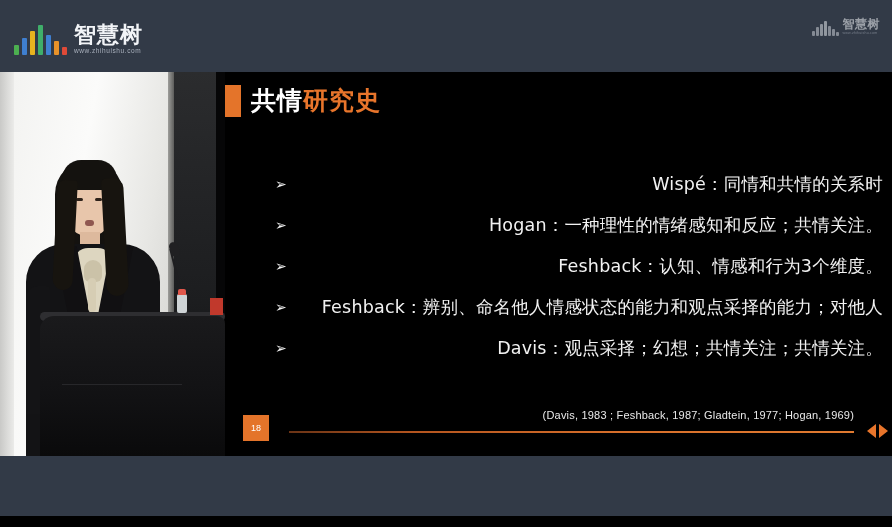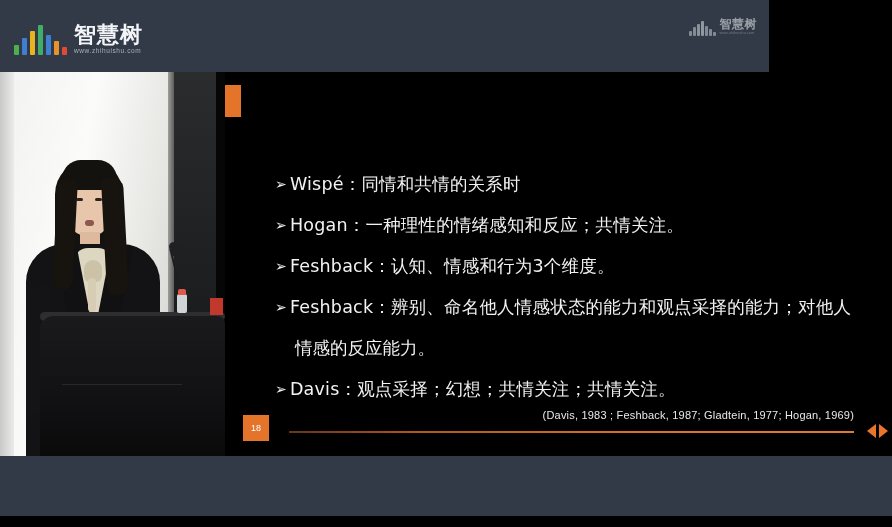--- a/index.html
+++ b/index.html
@@ -12,21 +12,21 @@
     height: 527px;
     overflow: hidden;
     font-family: "Liberation Sans", "DejaVu Sans", sans-serif;
     position: relative;
   }
 
   
   .topbar {
     position: absolute;
     left: 0; top: 0;
-    width: 769px; height: 72px;
+    width: 892px; height: 72px;
     background: #323a47;
   }
   .brand {
     position: absolute;
     left: 14px; top: 19px;
     display: flex;
     align-items: flex-end;
     height: 36px;
   }
   .bars {
@@ -333,21 +333,21 @@
     font-family: "DejaVu Sans", sans-serif;
     letter-spacing: 0.2px;
   }
   .b-mark {
     flex: 0 0 auto;
     color: #f2f2f2;
     font-size: 14px;
     line-height: 41px;
     margin-right: 3px;
   }
-  .b-text { flex: 1 1 auto; }
+  .b-text { flex: 1 1 auto; text-align: right; }
   .b-cont {
     color: #f2f2f2;
     font-size: 17.5px;
     line-height: 41px;
     padding-left: 20px;
     font-family: "DejaVu Sans", sans-serif;
   }
 
   .page-badge {
     position: absolute;
@@ -474,39 +474,41 @@
     <div class="podium-top"></div>
     <div class="podium"></div>
     <div class="podium-line"></div>
     <div class="bottle"></div>
     <div class="bottle-cap"></div>
     <div class="redbox"></div>
   </div>
 
   <div class="slide">
     <div class="title-block"></div>
+    <div class="slide-title">
+      <span class="t-white">共情</span><span class="t-orange">研究史</span>
+    </div>
 
     <div class="bullets">
       <div class="bullet">
         <span class="b-mark">➢</span>
         <span class="b-text">Wispé：同情和共情的关系时</span>
       </div>
       <div class="bullet">
         <span class="b-mark">➢</span>
         <span class="b-text">Hogan：一种理性的情绪感知和反应；共情关注。</span>
       </div>
       <div class="bullet">
         <span class="b-mark">➢</span>
         <span class="b-text">Feshback：认知、情感和行为3个维度。</span>
       </div>
       <div class="bullet">
         <span class="b-mark">➢</span>
         <span class="b-text">Feshback：辨别、命名他人情感状态的能力和观点采择的能力；对他人</span>
       </div>
-      <div class="b-cont">情感的反应能力。</div>
       <div class="bullet">
         <span class="b-mark">➢</span>
         <span class="b-text">Davis：观点采择；幻想；共情关注；共情关注。</span>
       </div>
     </div>
 
     <div class="page-badge">18</div>
     <div class="citation">(Davis, 1983 ; Feshback, 1987; Gladtein, 1977; Hogan, 1969)</div>
     <div class="footrule"></div>
 

